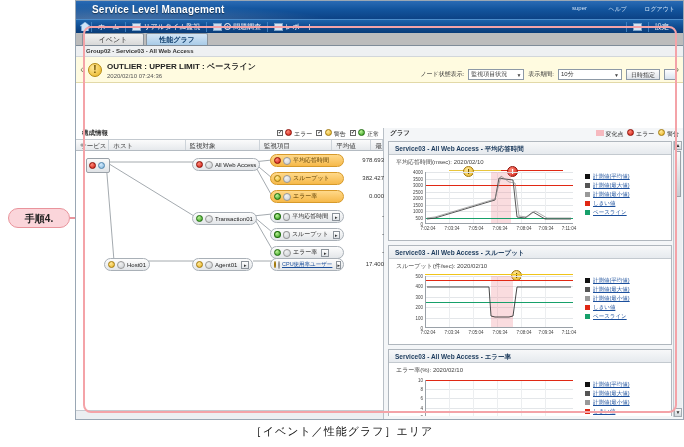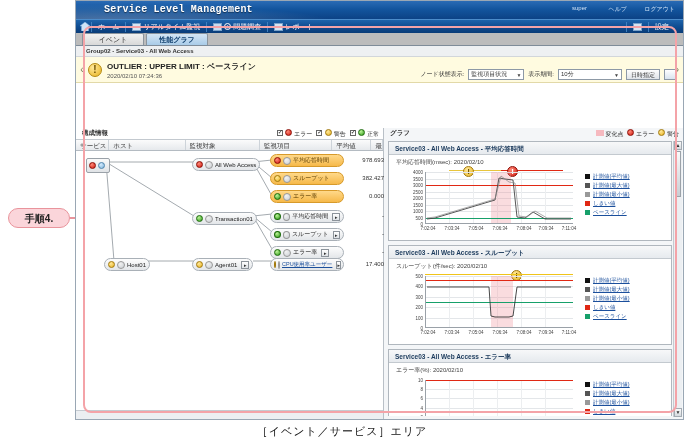--- a/index.html
+++ b/index.html
@@ -19,24 +19,23 @@
   
   #title-bar{
     height:18px; background:linear-gradient(180deg,#2a6bb5 0%,#13559e 45%,#0c4285 100%);
     position:relative; overflow:hidden;
   }
   #title-bar:before{
     content:""; position:absolute; left:0; top:0; width:300px; height:18px;
     background:radial-gradient(ellipse at 10% 120%, rgba(255,255,255,.30), rgba(255,255,255,0) 60%);
   }
   #app-title{
-    position:absolute; left:28px; top:3px; color:#fff;
+    position:absolute; left:16px; top:3px; color:#fff;
     font-size:10px; font-weight:bold; letter-spacing:.2px;
     text-shadow:0 1px 1px rgba(0,0,0,.5);
-    font-family:Liberation Mono, monospace;
   }
   .title-right{ position:absolute; top:4px; color:#cfe2f7; font-size:6px; }
   
   #menu-bar{
     height:14px; background:linear-gradient(180deg,#1d63ab 0%,#0f4d92 50%,#0a3c78 100%);
     border-top:1px solid #4b8ccb; display:flex; align-items:center; position:relative;
   }
   .menu-home-icon{
     width:13px; height:13px; margin-left:2px; display:flex; align-items:center; justify-content:center;
   }
@@ -675,13 +674,13 @@
           <div class="scroll-arrow" style="top:0">▲</div>
           <div class="thumb" style="position:absolute;left:1px;right:1px;top:10px;height:46px;background:linear-gradient(180deg,#fafafa,#c8ced4);border:1px solid #9ba2a9"></div>
           <div class="scroll-arrow" style="bottom:0">▼</div>
         </div>
       </div>
     </div>
   </div>
 </div>
 
 <div id="highlight-frame"></div>
-<div id="caption">［イベント／サービス］エリア</div>
+<div id="caption">［イベント／性能グラフ］エリア</div>
 
 </body></html>

